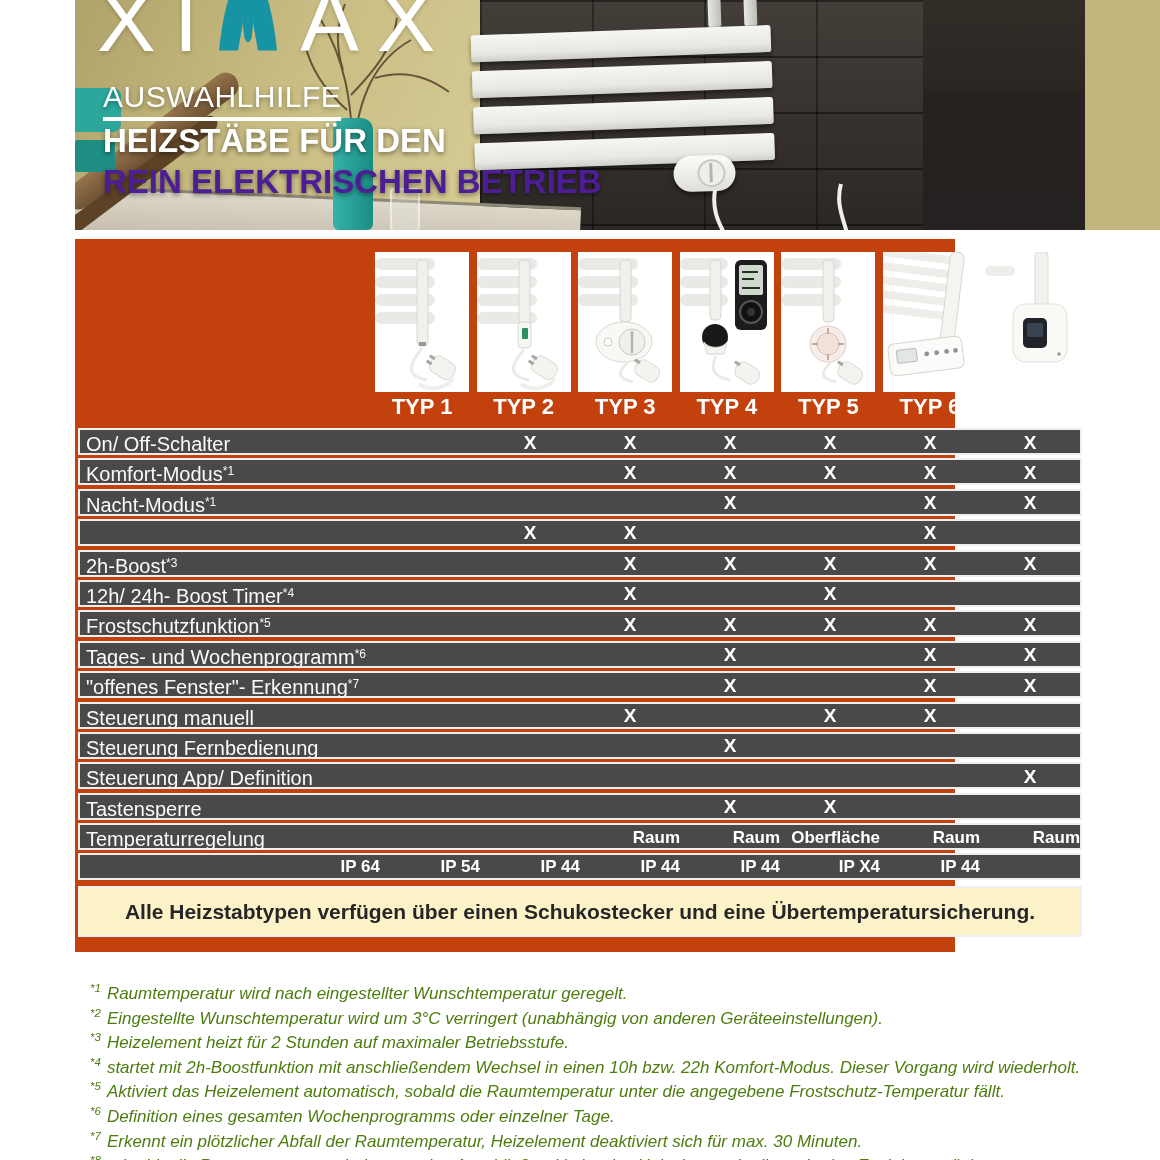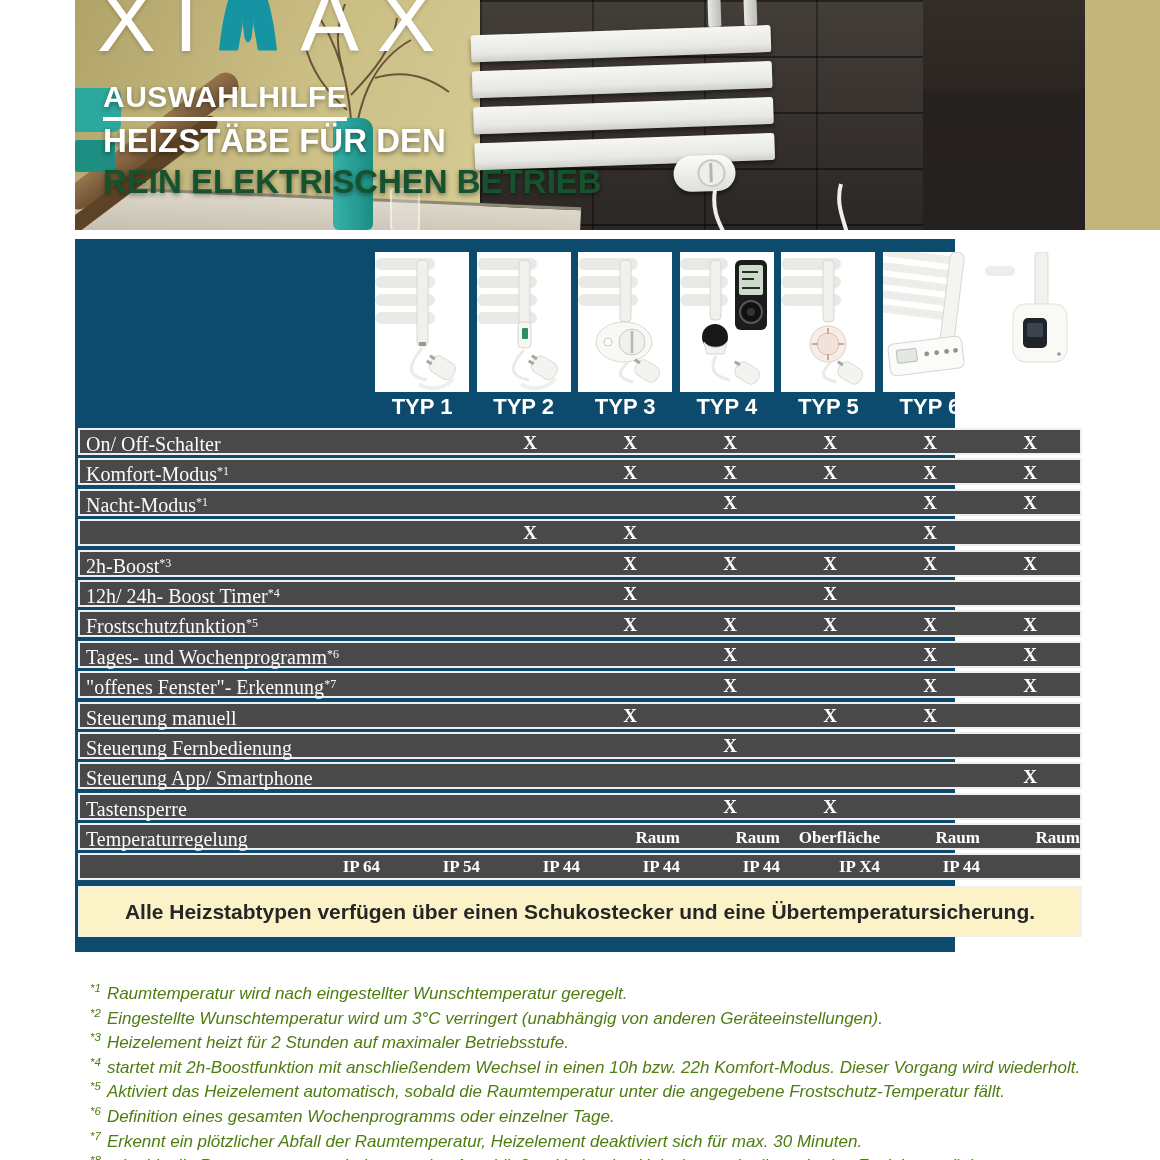--- a/index.html
+++ b/index.html
@@ -37,32 +37,32 @@
   .pipe{position:absolute;top:-14px;width:13px;height:32px;background:linear-gradient(90deg,#e9e9e5,#bdbdb7);border-radius:2px;}
   .ctrl-oval{position:absolute;left:198px;top:146px;width:62px;height:36px;border-radius:18px;
     background:linear-gradient(180deg,#fbfbf9,#dededa);box-shadow:0 3px 5px rgba(0,0,0,.5);}
   .ctrl-dial{position:absolute;left:24px;top:4px;width:28px;height:28px;border-radius:50%;
     background:#eeeeea;border:2px solid #c9c9c3;box-sizing:border-box;}
   .ctrl-dial:after{content:"";position:absolute;left:10px;top:2px;width:3px;height:19px;background:#b5b5af;}
   .cable{position:absolute;left:0;top:0;}
   .brand{position:absolute;left:22px;top:-30px;color:#ffffff;font-size:88px;font-weight:400;
     letter-spacing:18px;white-space:nowrap;display:flex;align-items:flex-start;text-shadow:0 2px 4px rgba(0,0,0,.18);}
   .brand svg{margin:6px 14px 0 -6px;}
-  .kicker{position:absolute;left:28px;top:80px;color:#fff;font-size:30px;font-weight:bold;
+  .kicker{position:absolute;left:28px;top:80px;color:#fff;font-size:30px;font-weight:normal;
     border-bottom:4px solid #fff;padding-bottom:3px;letter-spacing:.5px;text-shadow:0 2px 5px rgba(0,0,0,.35);}
   .h1a{position:absolute;left:28px;top:122px;color:#fff;font-size:33px;font-weight:bold;text-shadow:0 2px 5px rgba(0,0,0,.45);}
-  .h1b{position:absolute;left:28px;top:163px;color:#14532d;font-size:33px;font-weight:bold;text-shadow:0 2px 5px rgba(0,0,0,.45);}
+  .h1b{position:absolute;left:28px;top:163px;color:#4c1d95;font-size:33px;font-weight:bold;text-shadow:0 2px 5px rgba(0,0,0,.45);}
   
-  .panel{position:absolute;left:75px;top:239px;width:880px;height:713px;background:#0c4a6e;}
+  .panel{position:absolute;left:75px;top:239px;width:880px;height:713px;background:#c2410c;}
   .tiles-row{position:absolute;left:300px;top:13px;display:grid;grid-template-columns:repeat(7,94px);column-gap:7.6px;}
   .tile{width:94px;height:140px;background:#ffffff;}
   .tile svg{display:block;}
   .typ-row{position:absolute;left:300px;top:155px;display:grid;grid-template-columns:repeat(7,94px);column-gap:7.6px;}
   .typ{color:#fff;font-weight:bold;font-size:22px;text-align:center;white-space:nowrap;}
-  .frows{position:absolute;left:3px;top:189px;width:1004px;font-family:Liberation Serif, serif;}
+  .frows{position:absolute;left:3px;top:189px;width:1004px;}
   .frow{height:27px;margin-bottom:3.4px;box-sizing:border-box;border:2px solid #efefef;background:#494949;
     display:grid;grid-template-columns:300px repeat(7,1fr);align-items:center;}
   .flabel{color:#fafafa;font-size:20px;padding-left:6px;white-space:nowrap;line-height:22px;}
   .flabel sup{font-size:12px;vertical-align:6px;}
   .fmark{text-align:center;color:#ffffff;font-weight:bold;font-size:19px;line-height:20px;}
   .fmark.txt{font-size:17px;letter-spacing:0;white-space:nowrap;text-align:right;}
   .note{position:absolute;left:3px;top:647px;width:1004px;height:51px;box-sizing:border-box;
     border:2px solid #f0f0f0;background:#fbf2c8;display:flex;align-items:center;justify-content:center;text-align:right;}
   .note span{color:#262626;font-weight:bold;font-size:21px;}
   
@@ -396,21 +396,21 @@
   <div class="fmark"></div>
         <div class="fmark"></div>
         <div class="fmark"></div>
         <div class="fmark">X</div>
         <div class="fmark"></div>
         <div class="fmark"></div>
         <div class="fmark"></div>
       </div>
 
   <div class="frow">
-    <div class="flabel"><span class="lbl">Steuerung App/ Smartphone</span><sup class="sup"></sup></div>
+    <div class="flabel"><span class="lbl">Steuerung App/ Definition</span><sup class="sup"></sup></div>
   <div class="fmark"></div>
         <div class="fmark"></div>
         <div class="fmark"></div>
         <div class="fmark"></div>
         <div class="fmark"></div>
         <div class="fmark"></div>
         <div class="fmark">X</div>
       </div>
 
   <div class="frow">

